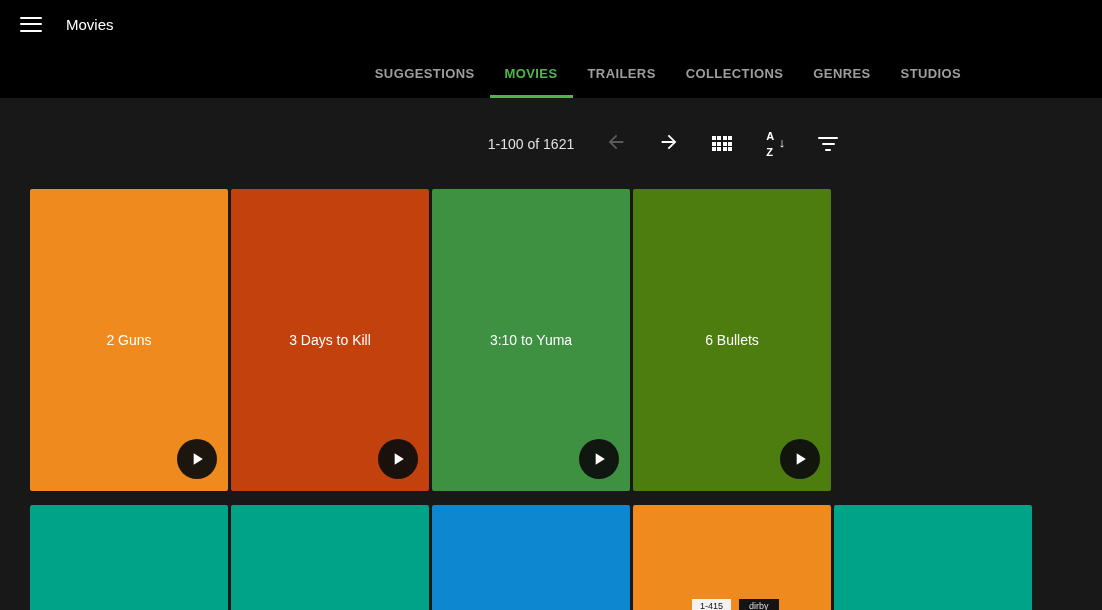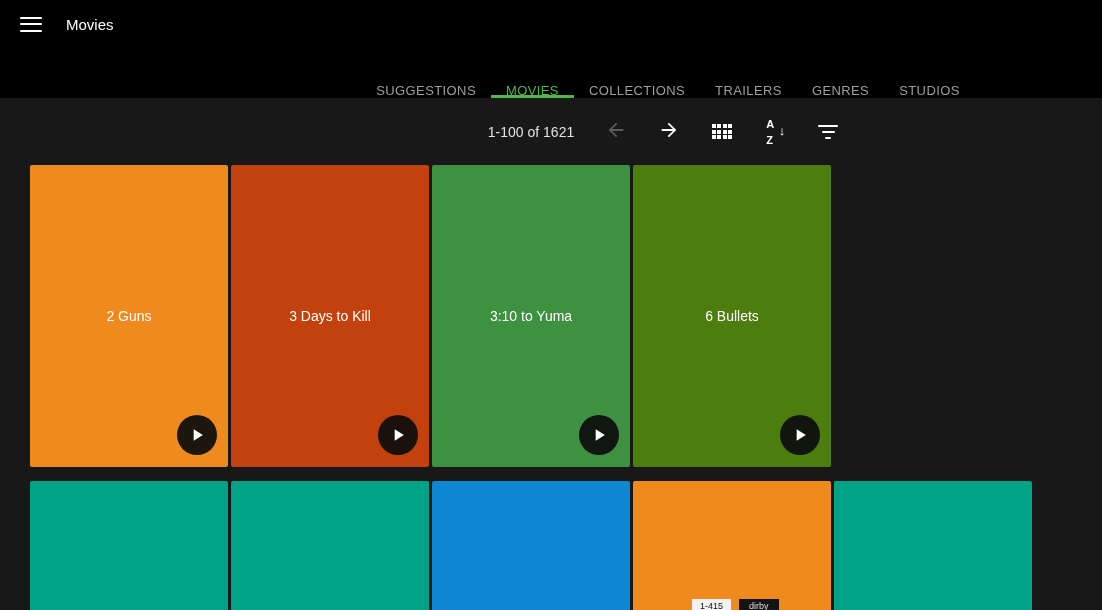--- a/index.html
+++ b/index.html
@@ -18,32 +18,32 @@
     display:flex; flex-direction:column; justify-content:space-between;
     cursor:pointer;
   }
   .hamburger i { display:block; height:2px; background:#fff; border-radius:1px; }
   .app-title { color:#fff; font-size:15px; font-weight:400; margin-left:24px; }
 
   
   .tab-bar { height:50px; background:#000; display:flex; justify-content:center; }
   .tabs { display:flex; height:100%; position:relative; left:117px; }
   .tab {
-    display:flex; align-items:flex-end; padding:0 15px;
-    color:#9e9e9e; font-size:13px; letter-spacing:.4px; font-weight:400;
+    display:flex; align-items:center; padding:0 15px;
+    color:#9e9e9e; font-size:13px; letter-spacing:.4px; font-weight:700;
     cursor:pointer; position:relative; white-space:nowrap;
   }
   .tab.active { color:#52b54b; }
   .tab.active::after {
     content:""; position:absolute; left:0; right:0; bottom:0;
     height:3px; background:#52b54b;
   }
 
   
-  .toolbar { height:67px; display:flex; align-items:center; justify-content:center;margin-left:13px; }
+  .toolbar { height:91px; display:flex; align-items:center; justify-content:center;margin-left:13px; }
   .toolbar-inner { display:flex; align-items:center; gap:15px; position:relative; left:110px; }
   .paging-text { color:#e2e2e2; font-size:14px; margin-right:8px; }
   .icon-btn {
     width:38px; height:38px; border:none; background:none;
     display:flex; align-items:center; justify-content:center;
     cursor:pointer; color:#fff; border-radius:50%;
   }
   .icon-btn.disabled { color:#5a5a5a; cursor:default; }
   .grid-icon {
     display:grid; grid-template-columns:repeat(4, 4px); grid-template-rows:repeat(3, 4px);
@@ -98,24 +98,24 @@
 
 <nav class="tab-bar">
   <div class="tabs">
       <div class="tab">
     <span>SUGGESTIONS</span>
   </div>
       <div class="tab active">
     <span>MOVIES</span>
   </div>
       <div class="tab">
+    <span>TRAILERS</span>
+  </div>
+      <div class="tab">
     <span>COLLECTIONS</span>
-  </div>
-      <div class="tab">
-    <span>TRAILERS</span>
   </div>
       <div class="tab">
     <span>GENRES</span>
   </div>
       <div class="tab">
     <span>STUDIOS</span>
   </div>
     </div>
 </nav>
 

